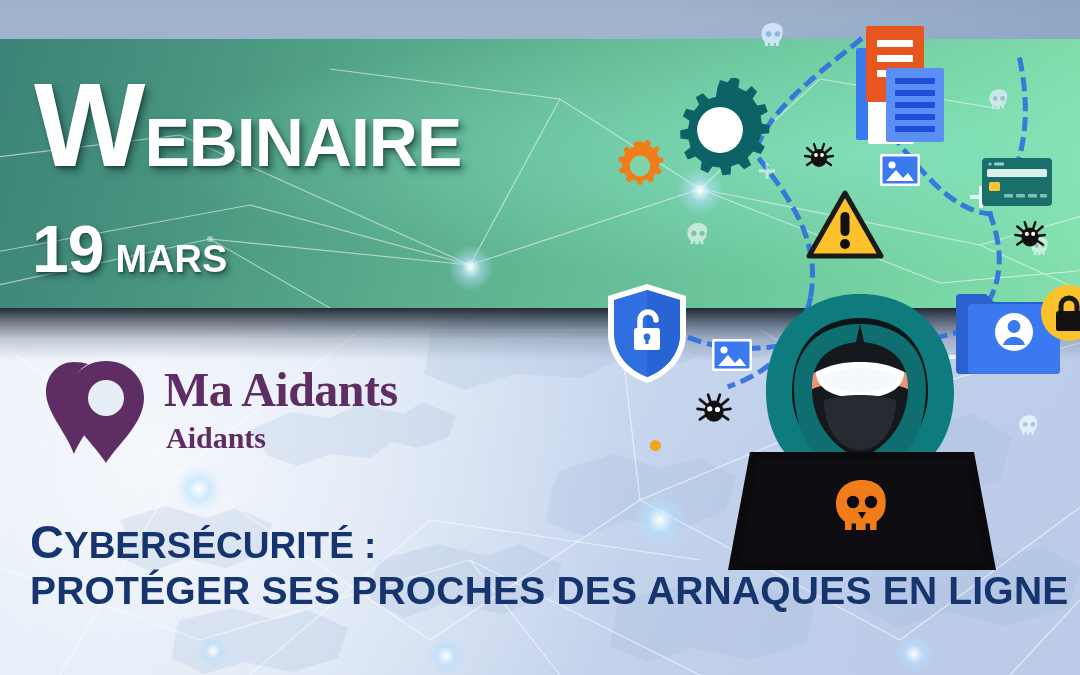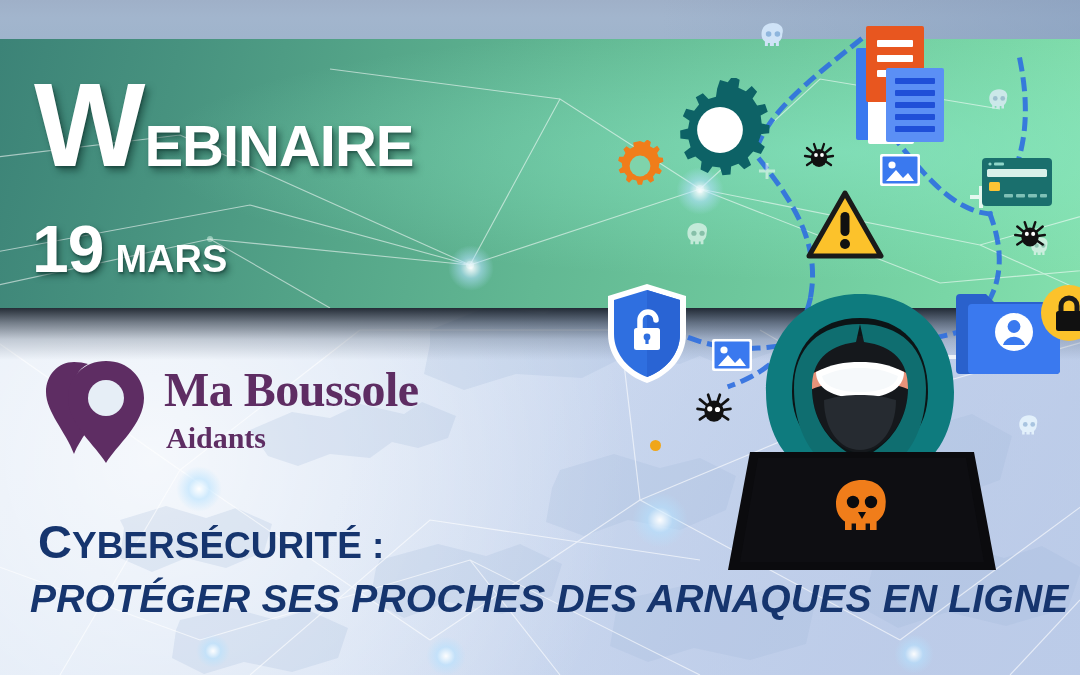--- a/index.html
+++ b/index.html
@@ -59,21 +59,21 @@
     color:#ffffff;
     font-family:"Liberation Sans", sans-serif;
     font-weight:bold;
     font-size:96px;
     line-height:1;
     letter-spacing:-1px;
     text-shadow: 4px 5px 7px rgba(14,52,46,.55), 1px 2px 2px rgba(14,52,46,.45);
     white-space:nowrap;
   }
   .webinaire .cap  { font-size:118px; }
-  .webinaire .rest { font-size:58px; }
+  .webinaire .rest { font-size:68px; }
 
   .date {
     position:absolute; left:32px; top:216px;
     color:#ffffff;
     font-weight:bold;
     line-height:1;
     text-shadow: 3px 4px 6px rgba(14,52,46,.55), 1px 2px 2px rgba(14,52,46,.45);
     white-space:nowrap;
   }
   .date .num   { font-size:66px; letter-spacing:-1px;text-align:right; }
@@ -98,24 +98,24 @@
     font-size:30px;
     color:#5e2d63;
     line-height:1;
     margin-top:9px;
     margin-left:2px;
     white-space:nowrap;
   }
 
   
   .subject { position:absolute; left:30px; top:518px; color:#16356e; font-weight:bold; white-space:nowrap; }
-  .subject-l1 { line-height:1;margin-left:8px; }
+  .subject-l1 { line-height:1; }
   .subject-l1 .cap  { font-size:47px; }
   .subject-l1 .rest { font-size:37px; }
-  .subject-l2 { line-height:1; margin-top:14px; font-size:39px; letter-spacing:.2px;font-style:italic; }
+  .subject-l2 { line-height:1; margin-top:6px; font-size:39px; letter-spacing:.2px; }
 
   
   .art { position:absolute; inset:0; pointer-events:none; }
   .art > * { position:absolute; }
 </style>
 </head>
 <body>
 
 <div id="poster">
 
@@ -411,21 +411,21 @@
 
   <div class="date"><span class="num">19</span><span class="month">MARS</span></div>
 
   <div class="logo">
     <svg class="logo-mark" viewBox="0 0 108 104">
       <path d="M30 2 C14 2 2 15 2 32 C2 52 22 72 30 94 C33 86 39 77 45 68 C36 57 28 45 28 32 C28 20 34 9 44 4 C40 2.7 35 2 30 2 Z" fill="#5e2d63"></path>
       <path d="M62 1 C40 1 24 17 24 38 C24 64 52 86 62 103 C72 86 100 64 100 38 C100 17 84 1 62 1 Z" fill="#5e2d63"></path>
       <circle cx="62" cy="38" r="18" fill="#e6eef6"></circle>
     </svg>
     <div class="logo-text">
-      <div class="logo-title">Ma Boussole</div>
+      <div class="logo-title">Ma Aidants</div>
       <div class="logo-sub">Aidants</div>
     </div>
   </div>
 
   <div class="subject">
     <div class="subject-l1"><span class="cap">C</span><span class="rest">YBERSÉCURITÉ :</span></div>
     <div class="subject-l2">PROTÉGER SES PROCHES DES ARNAQUES EN LIGNE</div>
   </div>
 
 </div>

